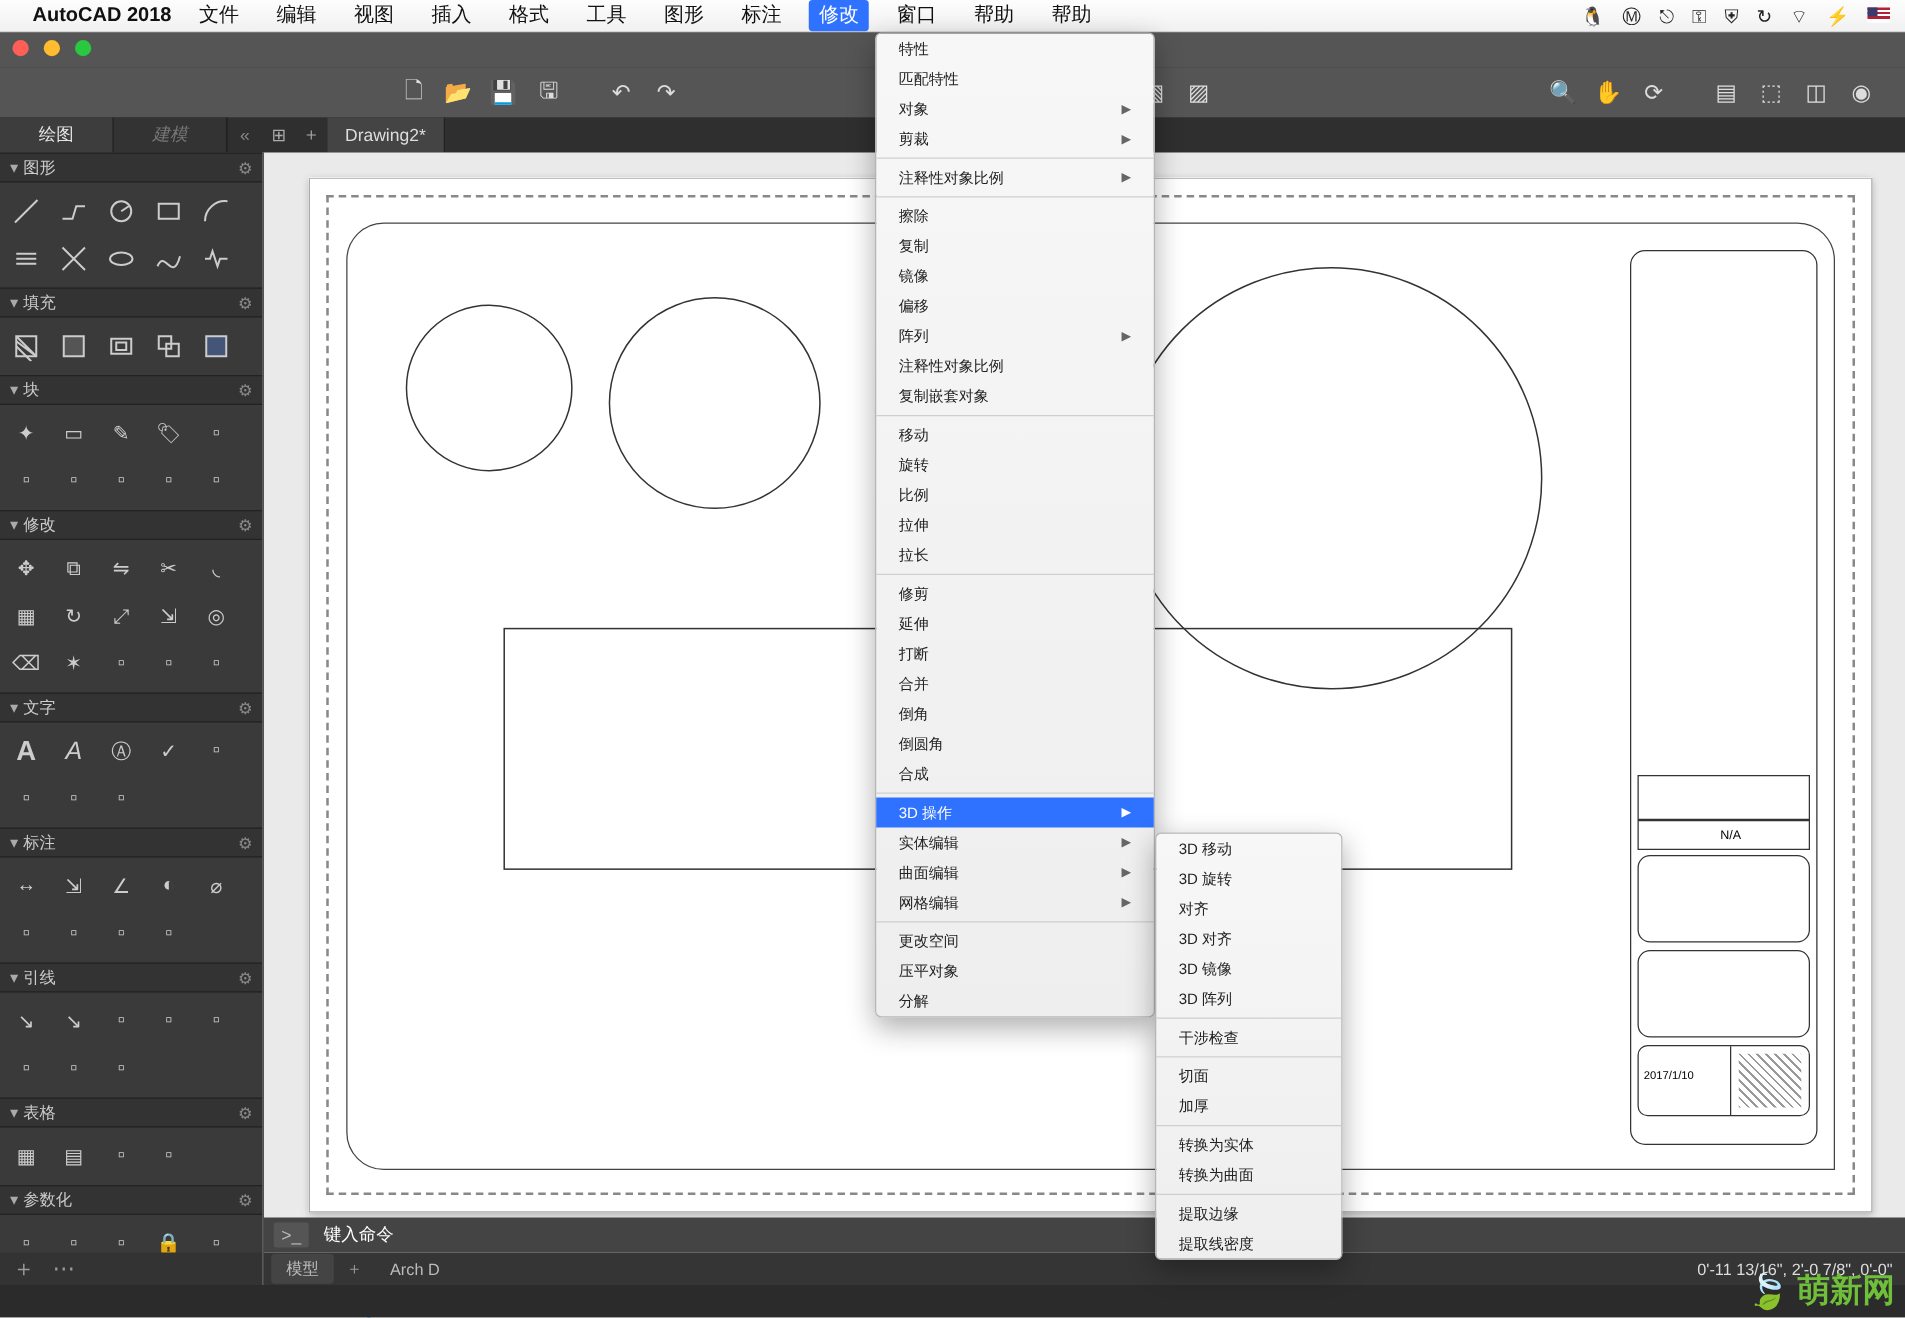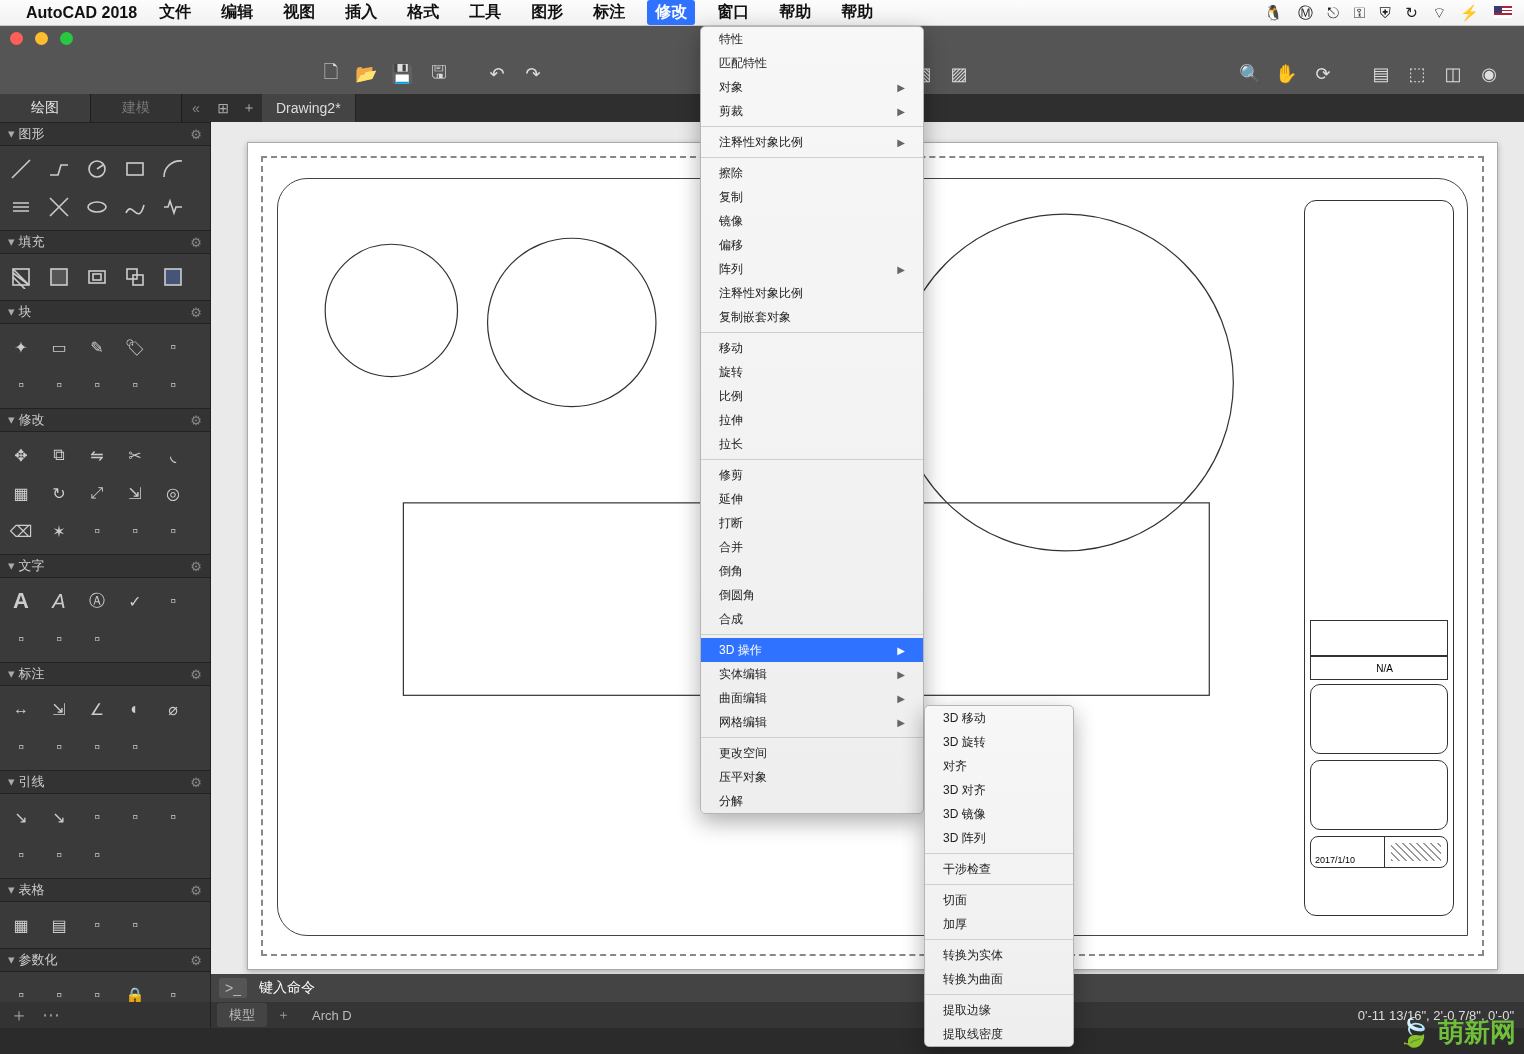--- a/index.html
+++ b/index.html
@@ -2,21 +2,21 @@
 <html><head>
 <meta charset="utf-8">
 <style>
   * { box-sizing: border-box; margin: 0; padding: 0; font-family: -apple-system, "Helvetica Neue", Arial, sans-serif; }
   body { width: 1524px; height: 1054px; background: #fff; overflow: hidden; position: relative; }
 
   
   .menubar { height: 26px; background: linear-gradient(#fdfdfd,#f1f1f1); border-bottom: 1px solid #c8c8c8; display: flex; align-items: center; font-size: 16px; padding: 0 12px; color:#111; }
   .apple { font-size:18px; margin-right: 14px; }
   .menubar .app { font-weight: 600; margin-right: 14px; }
-  .menubar .mitem { margin-right: 14px; padding: 2px 8px; border-radius:3px;font-weight:bold; }
+  .menubar .mitem { margin-right: 14px; padding: 2px 8px; border-radius:3px; }
   .menubar .mitem.active { background:#2f72ff; color:#fff; }
   .menubar .spacer { flex:1; }
   .menubar .tray span { margin-left: 10px; font-size:15px; color:#222; }
   .flag { display:inline-block; width:18px; height:12px; background:linear-gradient(#b22234,#b22234 15%,#fff 15%,#fff 30%,#b22234 30%,#b22234 45%,#fff 45%,#fff 60%,#b22234 60%,#b22234 75%,#fff 75%); position:relative; }
   .flag::before{content:"";position:absolute;left:0;top:0;width:8px;height:7px;background:#3c3b6e;}
 
   
   .window { position:absolute; left:0; top:26px; right:0; bottom:0; background:#3a3a3a; }
   .titlebar { height:28px; background:#555; display:flex; align-items:center; padding:0 10px; color:#ccc; font-size:14px; }
   .trafficlights span { width:13px; height:13px; border-radius:50%; display:inline-block; margin-right:8px; }
@@ -26,21 +26,21 @@
   
   .toptool { height:40px; background:#555; display:flex; align-items:center; padding:0 10px; color:#ccc; }
   .toptool .grp { display:flex; gap:14px; margin-right:36px; }
   .ticon { width:22px; height:22px; display:inline-flex; align-items:center; justify-content:center; font-size:18px; color:#ddd; }
   .toptool .flex1{flex:1;}
 
   
   .tabstrip { height:28px; background:#2f2f2f; display:flex; align-items:center; color:#aaa; font-size:14px; }
   .sidetab { width:210px; height:100%; display:flex; }
   .sidetab .tab { flex:1; display:flex; align-items:center; justify-content:center; border-right:1px solid #1c1c1c; color:#e5e5e5; background:#3d3d3d;}
-  .sidetab .tab.inactive{ background:#333; color:#777;}
+  .sidetab .tab.inactive{ background:#333; color:#777;font-style:italic;}
   .sidetab .chev { width:28px; display:flex; align-items:center; justify-content:center; color:#888;}
   .tabstrip .sq { width:26px; height:26px; display:flex; align-items:center; justify-content:center; color:#aaa; }
   .doc-tab { background:#444; color:#ddd; padding:0 14px; height:100%; display:flex; align-items:center; border-right:1px solid #222; }
 
   
   .main { position:absolute; top:96px; left:0; right:0; bottom:26px; display:flex; }
   .sidebar { width:210px; background:#3a3a3a; overflow:hidden; }
   .panel-hdr { height:24px; background:#333; color:#ccc; font-size:13px; display:flex; align-items:center; padding:0 8px; justify-content:space-between; border-top:1px solid #222; border-bottom:1px solid #222;}
   .panel-hdr .tri::before{content:"▾"; color:#aaa; margin-right:4px;}
   .panel-hdr .gear{color:#888; font-size:13px;}
@@ -75,21 +75,21 @@
 
   
   .menu { position:absolute; background:linear-gradient(#f7f7f7,#eeeeee); border:1px solid #b5b5b5; border-radius:5px; box-shadow:0 8px 22px rgba(0,0,0,.32); font-size:12px; color:#222; }
   .menu .mi { height:24px; display:flex; align-items:center; padding:0 18px; justify-content:space-between; white-space:nowrap;}
   .menu .sub::after{content:"▶"; font-size:10px; color:#666; margin-left:24px;}
   .menu hr { border:none; border-top:1px solid #cfcfcf; margin:3px 0;}
   .menu .mi.hl { background:#2f72ff; color:#fff; }
   .menu .mi.hl.sub::after{color:#fff;}
 
   .menu1 { left:700px; top:26px; width:224px; }
-  .menu2 { left:924px; top:666px; width:150px;margin-top:39px; }
+  .menu2 { left:924px; top:666px; width:150px; }
 
   
   .watermark { position:absolute; right:8px; bottom:4px; font-size:26px; font-weight:600; color:#6fbf3a; display:flex; align-items:center; gap:6px;}
   .watermark .leaf{color:#2fa22f; font-size:28px;}
 </style>
 </head>
 <body>
 
 <div class="menubar">
   <span class="apple"></span>
@@ -394,21 +394,21 @@
 
           <path d="M40 760 h30 M40 760 v-30 M40 760 l20 20" stroke="#11a0ff" stroke-width="2" fill="none"></path>
         </svg>
 
         <div class="titleblock">
           <div style="position:absolute;inset:0;border-radius:12px;"></div>
           <div style="position:absolute;left:6px;right:6px;top:420px;height:36px;"></div>
           <div style="position:absolute;left:6px;right:6px;top:456px;height:24px;display:flex;align-items:center;justify-content:center;font-size:10px;padding-left:11px;">N/A</div>
           <div style="position:absolute;left:6px;right:6px;top:484px;height:70px;border-radius:10px;"></div>
           <div style="position:absolute;left:6px;right:6px;top:560px;height:70px;border-radius:10px;"></div>
-          <div style="position:absolute;left:6px;right:6px;top:636px;height:32px;border-radius:8px;display:flex;">
+          <div style="position:absolute;left:6px;right:6px;top:636px;height:57px;border-radius:8px;display:flex;">
             <div style="flex:1.4;border:none;border-right:1.4px solid #333;font-size:9px;padding:18px 0 0 4px">2017/1/10</div>
             <div class="patternbox" style="flex:1;border:none;margin:6px;"></div>
           </div>
         </div>
       </div>
 
       <div class="cmdline">
         <span class="prompt">&gt;_</span>
         <span style="color:#ffffff">键入命令</span>
       </div>

